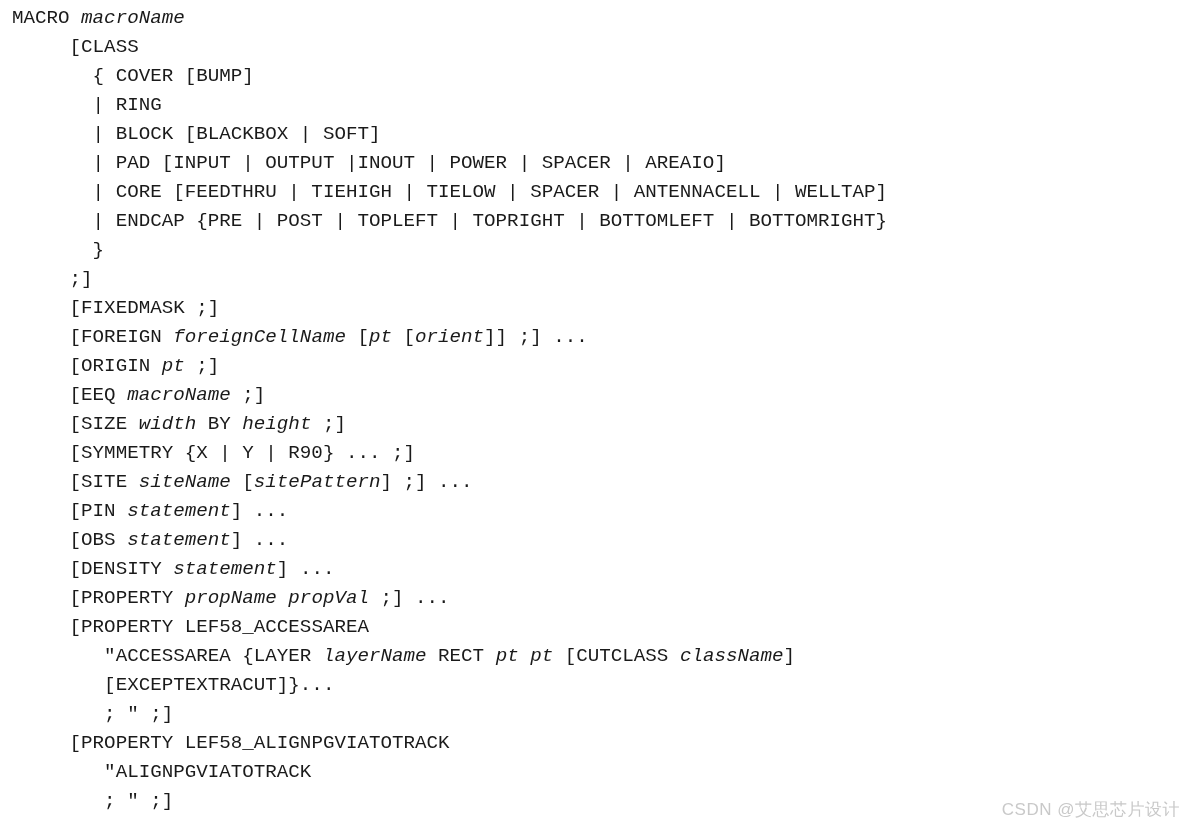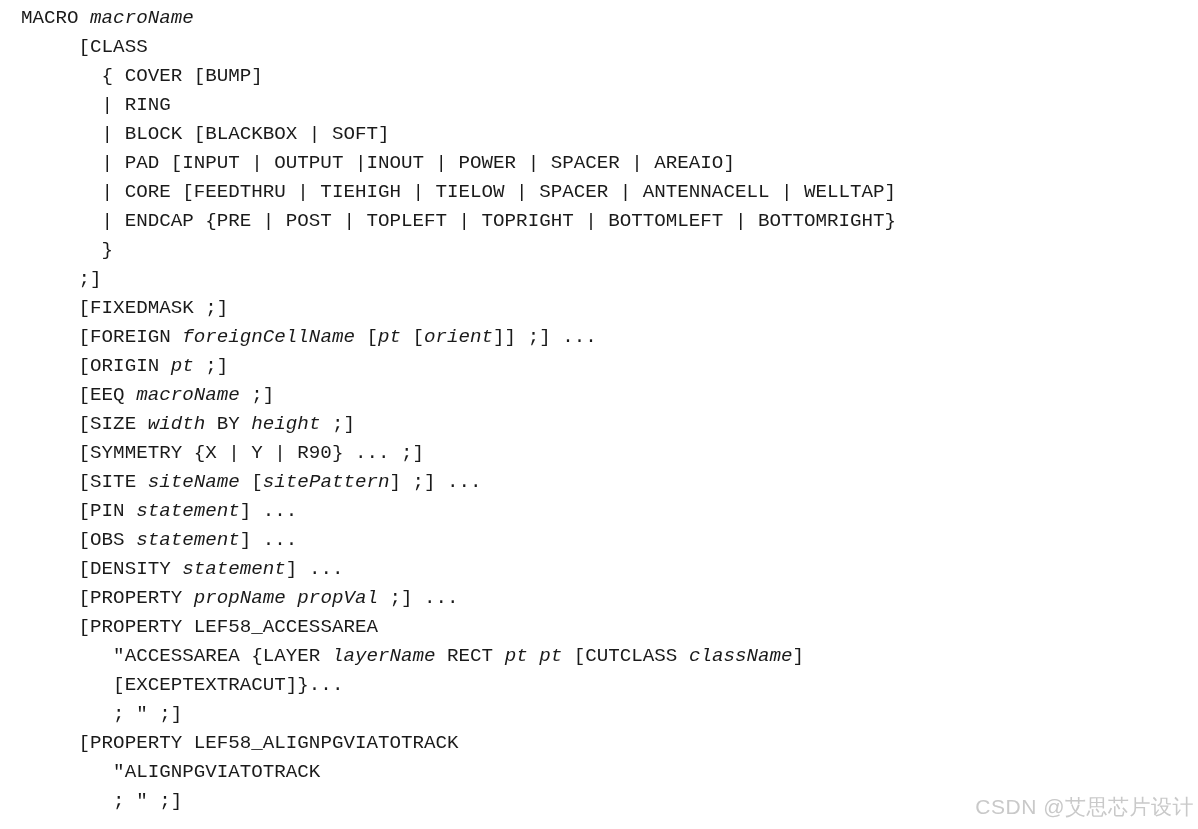--- a/index.html
+++ b/index.html
@@ -8,45 +8,45 @@
     background: #ffffff;
   }
   body {
     width: 1198px;
     height: 829px;
     overflow: hidden;
     font-family: "Liberation Mono", "DejaVu Sans Mono", monospace;
   }
   #syntax-block {
     position: absolute;
-    left: 21px;
+    left: 12px;
     top: 4px;
     font-size: 19.2px;
     line-height: 29px;
     color: #1a1a1a;
     white-space: pre;
     letter-spacing: 0px;
   }
   .ln {
     white-space: pre;
     display: block;
     height: 29px;
   }
   .kw { font-style: normal; }
   .var { font-style: italic; }
   .ul {
     text-underline-offset: 3px;
     text-decoration-thickness: 1px;
   }
   #watermark {
     position: absolute;
-    right: 4px;
+    right: 18px;
     bottom: 8px;
     font-family: "Liberation Sans", sans-serif;
-    font-size: 21px;
+    font-size: 17px;
     color: #c9c9c9;
     letter-spacing: 0.5px;
     white-space: nowrap;
     user-select: none;
   }
 </style>
 </head>
 <body>
 
 <div id="syntax-block"><span class="ln"><span class="kw">MACRO </span><span class="var">macroName</span></span><span class="ln"><span class="kw">     [</span><span class="kw ul">CLASS</span></span><span class="ln"><span class="kw">       { COVER [BUMP]</span></span><span class="ln"><span class="kw">       | RING</span></span><span class="ln"><span class="kw">       | BLOCK [BLACKBOX | SOFT]</span></span><span class="ln"><span class="kw">       | PAD [INPUT | OUTPUT |INOUT | POWER | SPACER | AREAIO]</span></span><span class="ln"><span class="kw">       | CORE [FEEDTHRU | TIEHIGH | TIELOW | SPACER | ANTENNACELL | WELLTAP]</span></span><span class="ln"><span class="kw">       | ENDCAP {PRE | POST | TOPLEFT | TOPRIGHT | BOTTOMLEFT | BOTTOMRIGHT}</span></span><span class="ln"><span class="kw">       }</span></span><span class="ln"><span class="kw">     ;]</span></span><span class="ln"><span class="kw">     [</span><span class="kw ul">FIXEDMASK </span><span class="kw">;]</span></span><span class="ln"><span class="kw">     [FOREIGN </span><span class="var">foreignCellName</span><span class="kw"> [</span><span class="var">pt</span><span class="kw"> [</span><span class="var">orient</span><span class="kw">]] ;] ...</span></span><span class="ln"><span class="kw">     [ORIGIN </span><span class="var">pt</span><span class="kw"> ;]</span></span><span class="ln"><span class="kw">     [EEQ </span><span class="var">macroName</span><span class="kw"> ;]</span></span><span class="ln"><span class="kw">     [SIZE </span><span class="var">width</span><span class="kw"> BY </span><span class="var">height</span><span class="kw"> ;]</span></span><span class="ln"><span class="kw">     [SYMMETRY {X | Y | R90} ... ;]</span></span><span class="ln"><span class="kw">     [SITE </span><span class="var">siteName</span><span class="kw"> [</span><span class="var">sitePattern</span><span class="kw">] ;] ...</span></span><span class="ln"><span class="kw">     [PIN </span><span class="var">statement</span><span class="kw">] ...</span></span><span class="ln"><span class="kw">     [OBS </span><span class="var">statement</span><span class="kw">] ...</span></span><span class="ln"><span class="kw">     [</span><span class="kw ul">DENSITY </span><span class="var">statement</span><span class="kw">] ...</span></span><span class="ln"><span class="kw">     [PROPERTY </span><span class="var">propName propVal</span><span class="kw"> ;] ...</span></span><span class="ln"><span class="kw">     [</span><span class="kw ul">PROPERTY LEF58_ACCESSAREA</span></span><span class="ln"><span class="kw">        "ACCESSAREA {LAYER </span><span class="var">layerName</span><span class="kw"> RECT </span><span class="var">pt pt</span><span class="kw"> [CUTCLASS </span><span class="var">className</span><span class="kw">]</span></span><span class="ln"><span class="kw">        [EXCEPTEXTRACUT]}...</span></span><span class="ln"><span class="kw">        ; " ;]</span></span><span class="ln"><span class="kw">     [</span><span class="kw ul">PROPERTY LEF58_ALIGNPGVIATOTRACK</span></span><span class="ln"><span class="kw">        "ALIGNPGVIATOTRACK</span></span><span class="ln"><span class="kw">        ; " ;]</span></span></div>

